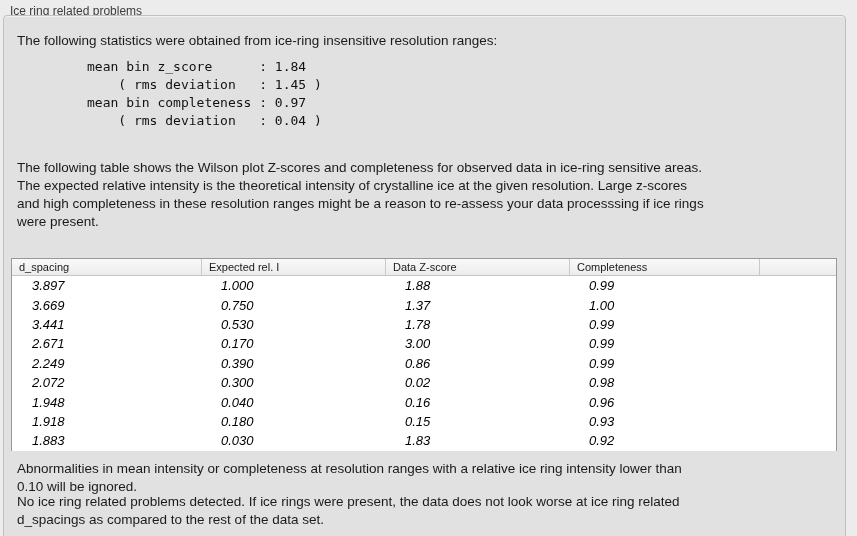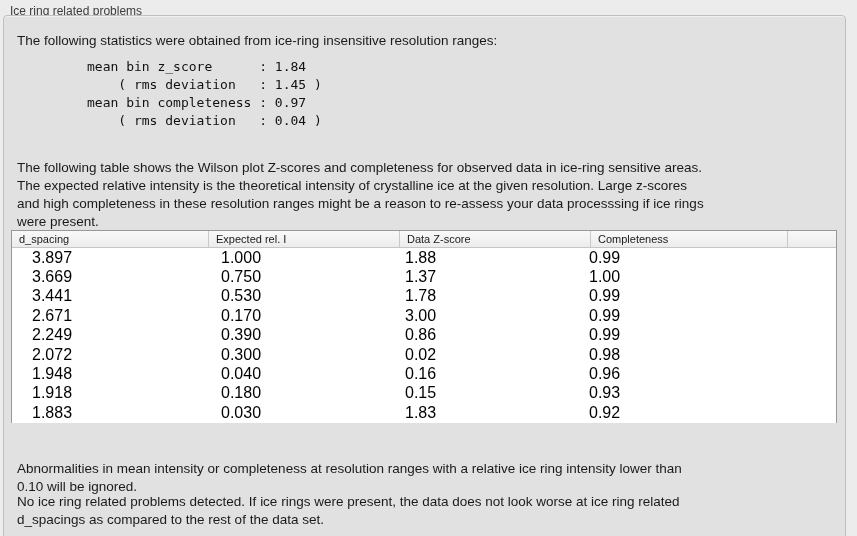--- a/index.html
+++ b/index.html
@@ -45,58 +45,59 @@
     white-space: pre;
     color: #111;
     margin-left: 38px;
   }
   .table-intro { top: 143px; }
   .note { top: 431px; margin-top: 13px; }
   .conclusion { top: 477px; }
 
   .table-wrap {
     position: absolute;
-    left: 7px; top: 214px;
+    left: 7px; top: 242px;
     width: 826px; height: 193px;
     background: #ffffff;
     border: 1px solid #999999;
   }
   .thead {
     display: flex;
     height: 17px;
     background: linear-gradient(#f9f9f9, #ececec);
     border-bottom: 1px solid #c6c6c6;
     font-size: 11px;
     color: #1a1a1a;
   }
   .hcell {
     padding: 2px 0 0 7px;
     height: 100%;
     overflow: hidden;
     white-space: nowrap;
   }
-  .hcell + .hcell { border-left: 1px solid #c9c9c9; margin-left: 7px; }
+  .hcell + .hcell { border-left: 1px solid #c9c9c9; }
   .c0 { width: 189px; }
   .c1 { width: 184px; }
   .c2 { width: 184px; }
   .c3 { width: 190px; }
   .c4 { flex: 1; }
   .tbody { width: 100%; }
   .trow {
     display: flex;
     height: 19.4px;
     align-items: center;
     background: #ffffff;
   }
   .tcell {
     padding-left: 20px;
-    font-size: 16px;
+    font-size: 13px;
     color: #000;
     overflow: hidden;
     white-space: nowrap;
+    font-style: italic;
   }
 </style>
 </head>
 <body>
 
 <div class="groupbox-title">Ice ring related problems</div>
 
 <div class="groupbox">
 
   <div class="para intro">The following statistics were obtained from ice-ring insensitive resolution ranges:</div>

